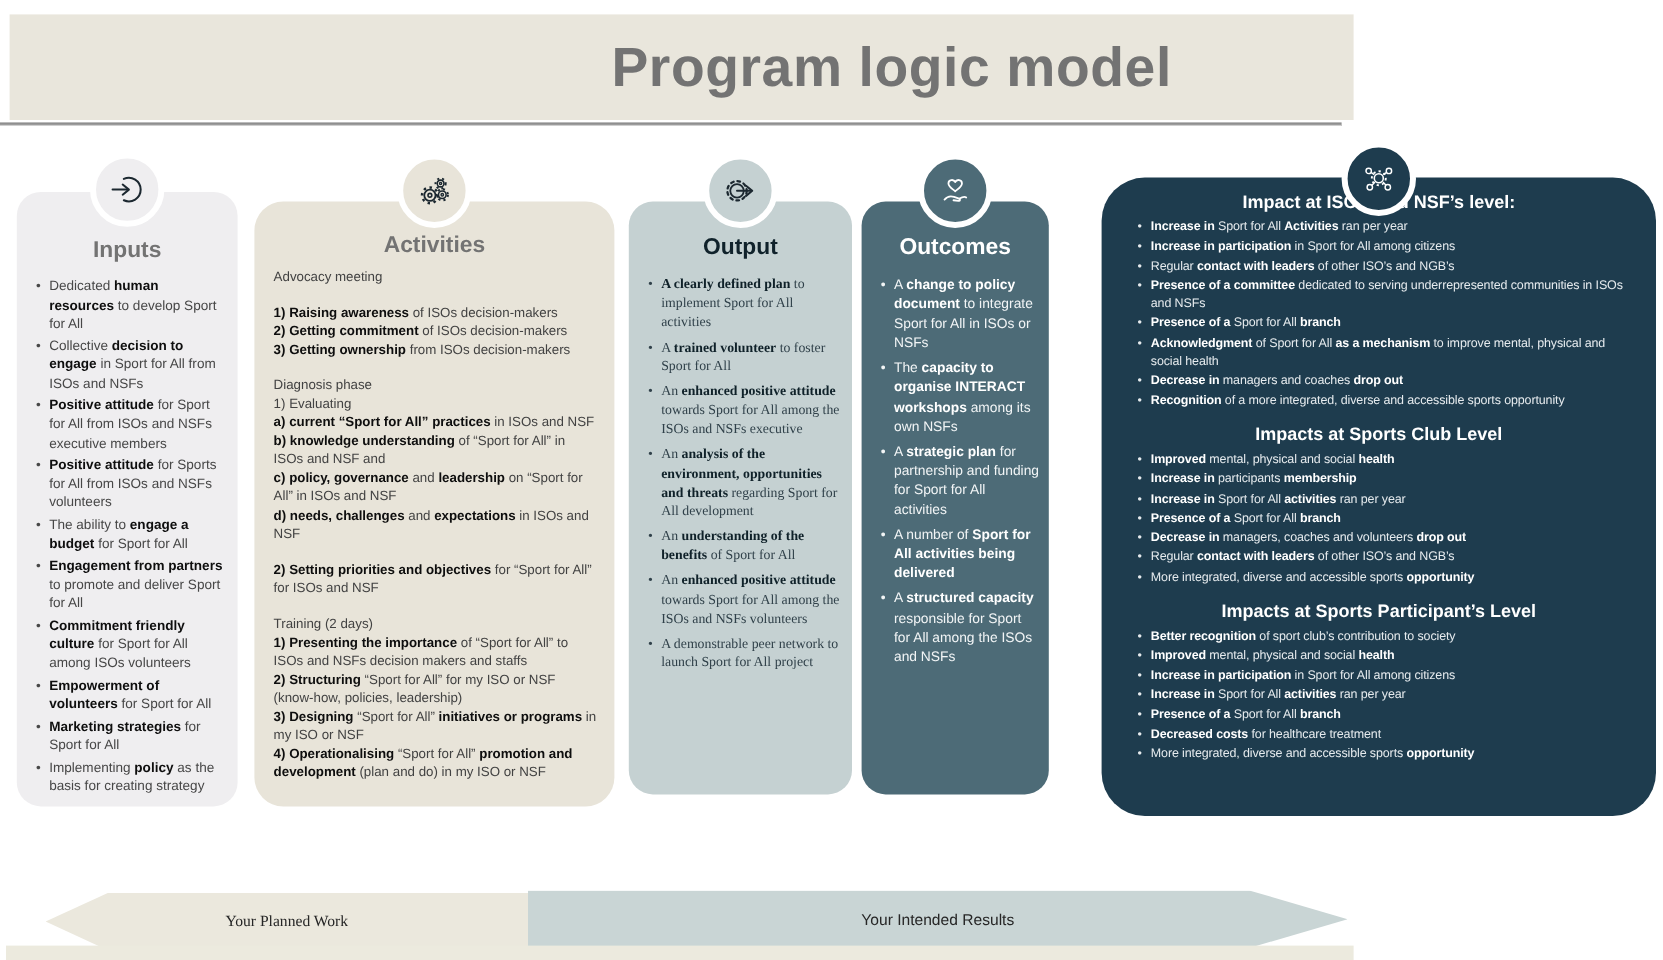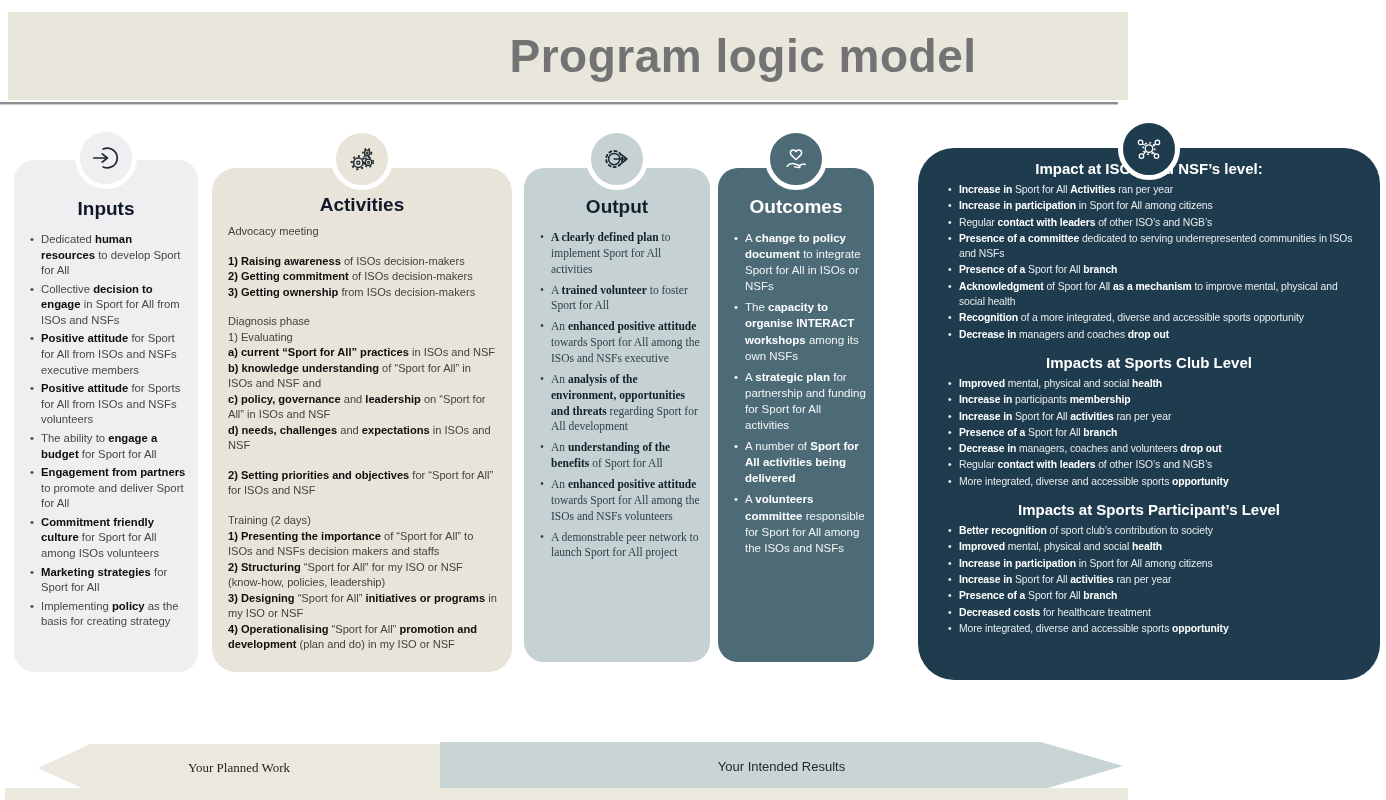--- a/index.html
+++ b/index.html
@@ -17,21 +17,21 @@
   .rule { position:absolute; left:0; top:102px; width:1118px; height:2px;
     background:#8f8f8f; border-bottom:1px solid #cfcfcf; }
 
   
   .col { position:absolute; box-sizing:border-box; border-radius:22px; }
   .badge {
     position:absolute; left:50%; transform:translateX(-50%);
     width:52px; height:52px; border-radius:50%; border:5px solid #ffffff;
     display:flex; align-items:center; justify-content:center;
   }
-  .col h2 { margin:0; text-align:center; font-size:19px; font-weight:800; color:#0f172a; }
+  .col h2 { margin:0; text-align:center; font-size:19px; font-weight:800; color:#737373; }
   .bullets { list-style:none; margin:0; }
   .bullets li { position:relative; padding-left:11px; }
   .bullets li::before { content:"•"; position:absolute; left:0; top:0; }
   b { font-weight:700; }
 
   
   .inputs { left:14px; top:160px; width:184px; height:512px; background:var(--inputs_bg); border-radius:20px; }
   .inputs .badge { top:-33px; background:var(--inputs_bg); }
   .inputs h2 { margin-top:38px; }
   .inputs .bullets { padding:12px 10px 0 16px; font-size:11.3px; line-height:1.38; color:#474747; }
@@ -104,20 +104,21 @@
       </div>
       <h2>Inputs</h2>
       <ul class="bullets">
           <li><span>Dedicated </span><b>human resources</b><span> to develop Sport for All</span></li>
           <li><span>Collective </span><b>decision to engage</b><span> in Sport for All from ISOs and NSFs</span></li>
           <li><b>Positive attitude</b><span> for Sport for All from ISOs and NSFs executive members</span></li>
           <li><b>Positive attitude</b><span> for Sports for All from ISOs and NSFs volunteers</span></li>
           <li><span>The ability to </span><b>engage a budget</b><span> for Sport for All</span></li>
           <li><b>Engagement from partners</b><span> to promote and deliver Sport for All</span></li>
           <li><b>Commitment friendly culture</b><span> for Sport for All among ISOs volunteers</span></li>
+          <li><b>Empowerment of volunteers</b><span> for Sport for All</span></li>
           <li><b>Marketing strategies</b><span> for Sport for All</span></li>
           <li><span>Implementing </span><b>policy</b><span> as the basis for creating strategy</span></li>
         </ul>
     </section>
 
     <section class="col activities">
       <div class="badge">
         <svg width="30" height="30" viewBox="0 0 32 32" fill="none" stroke="#1c2830">
           <circle cx="12" cy="20" r="5" stroke-width="1.6"></circle>
           <circle cx="12" cy="20" r="1.7" stroke-width="1.4"></circle>
@@ -189,21 +190,21 @@
           <path d="M6.5 23.8 C9 20.8 12 20.4 15 21.4 L19.5 23 C20.8 23.5 20.4 25.2 19 25 L14.5 24.4"></path>
           <path d="M19.5 23 C22 21.6 24 20.6 25.8 21.9"></path>
         </svg>
       </div>
       <h2>Outcomes</h2>
       <ul class="bullets">
           <li><span>A </span><b>change to policy document</b><span> to integrate Sport for All in ISOs or NSFs</span></li>
           <li><span>The </span><b>capacity to organise INTERACT workshops</b><span> among its own NSFs</span></li>
           <li><span>A </span><b>strategic plan</b><span> for partnership and funding for Sport for All activities</span></li>
           <li><span>A number of </span><b>Sport for All activities being delivered</b></li>
-          <li><span>A </span><b>volunteers committee</b><span> responsible for Sport for All among the ISOs and NSFs</span></li>
+          <li><span>A </span><b>structured capacity</b><span> responsible for Sport for All among the ISOs and NSFs</span></li>
         </ul>
     </section>
 
     <section class="col impact">
       <div class="badge">
         <svg width="30" height="30" viewBox="0 0 32 32" fill="none" stroke="#ffffff">
           <circle cx="16" cy="15.5" r="4" stroke-width="1.4"></circle>
           <circle cx="16" cy="15.5" r="6.2" stroke-width="1.7" stroke-dasharray="2 2.8"></circle>
           <circle cx="7" cy="9" r="2.4" stroke-width="1.3"></circle>
           <circle cx="25" cy="9" r="2.4" stroke-width="1.3"></circle>
@@ -215,22 +216,22 @@
 
       <div class="impact-section">
         <h3>Impact at ISO’s and NSF’s level:</h3>
         <ul class="bullets">
             <li><b>Increase in</b><span> Sport for All </span><b>Activities</b><span> ran per year</span></li>
             <li><b>Increase in participation</b><span> in Sport for All among citizens</span></li>
             <li><span>Regular </span><b>contact with leaders</b><span> of other ISO’s and NGB’s</span></li>
             <li><b>Presence of a committee</b><span> dedicated to serving underrepresented communities in ISOs and NSFs</span></li>
             <li><b>Presence of a</b><span> Sport for All </span><b>branch</b></li>
             <li><b>Acknowledgment</b><span> of Sport for All </span><b>as a mechanism</b><span> to improve mental, physical and social health</span></li>
+            <li><b>Decrease in</b><span> managers and coaches </span><b>drop out</b></li>
             <li><b>Recognition</b><span> of a more integrated, diverse and accessible sports opportunity</span></li>
-            <li><b>Decrease in</b><span> managers and coaches </span><b>drop out</b></li>
           </ul>
       </div>
 
       <div class="impact-section">
         <h3>Impacts at Sports Club Level</h3>
         <ul class="bullets">
             <li><b>Improved</b><span> mental, physical and social </span><b>health</b></li>
             <li><b>Increase in</b><span> participants </span><b>membership</b></li>
             <li><b>Increase in</b><span> Sport for All </span><b>activities</b><span> ran per year</span></li>
             <li><b>Presence of a</b><span> Sport for All </span><b>branch</b></li>

